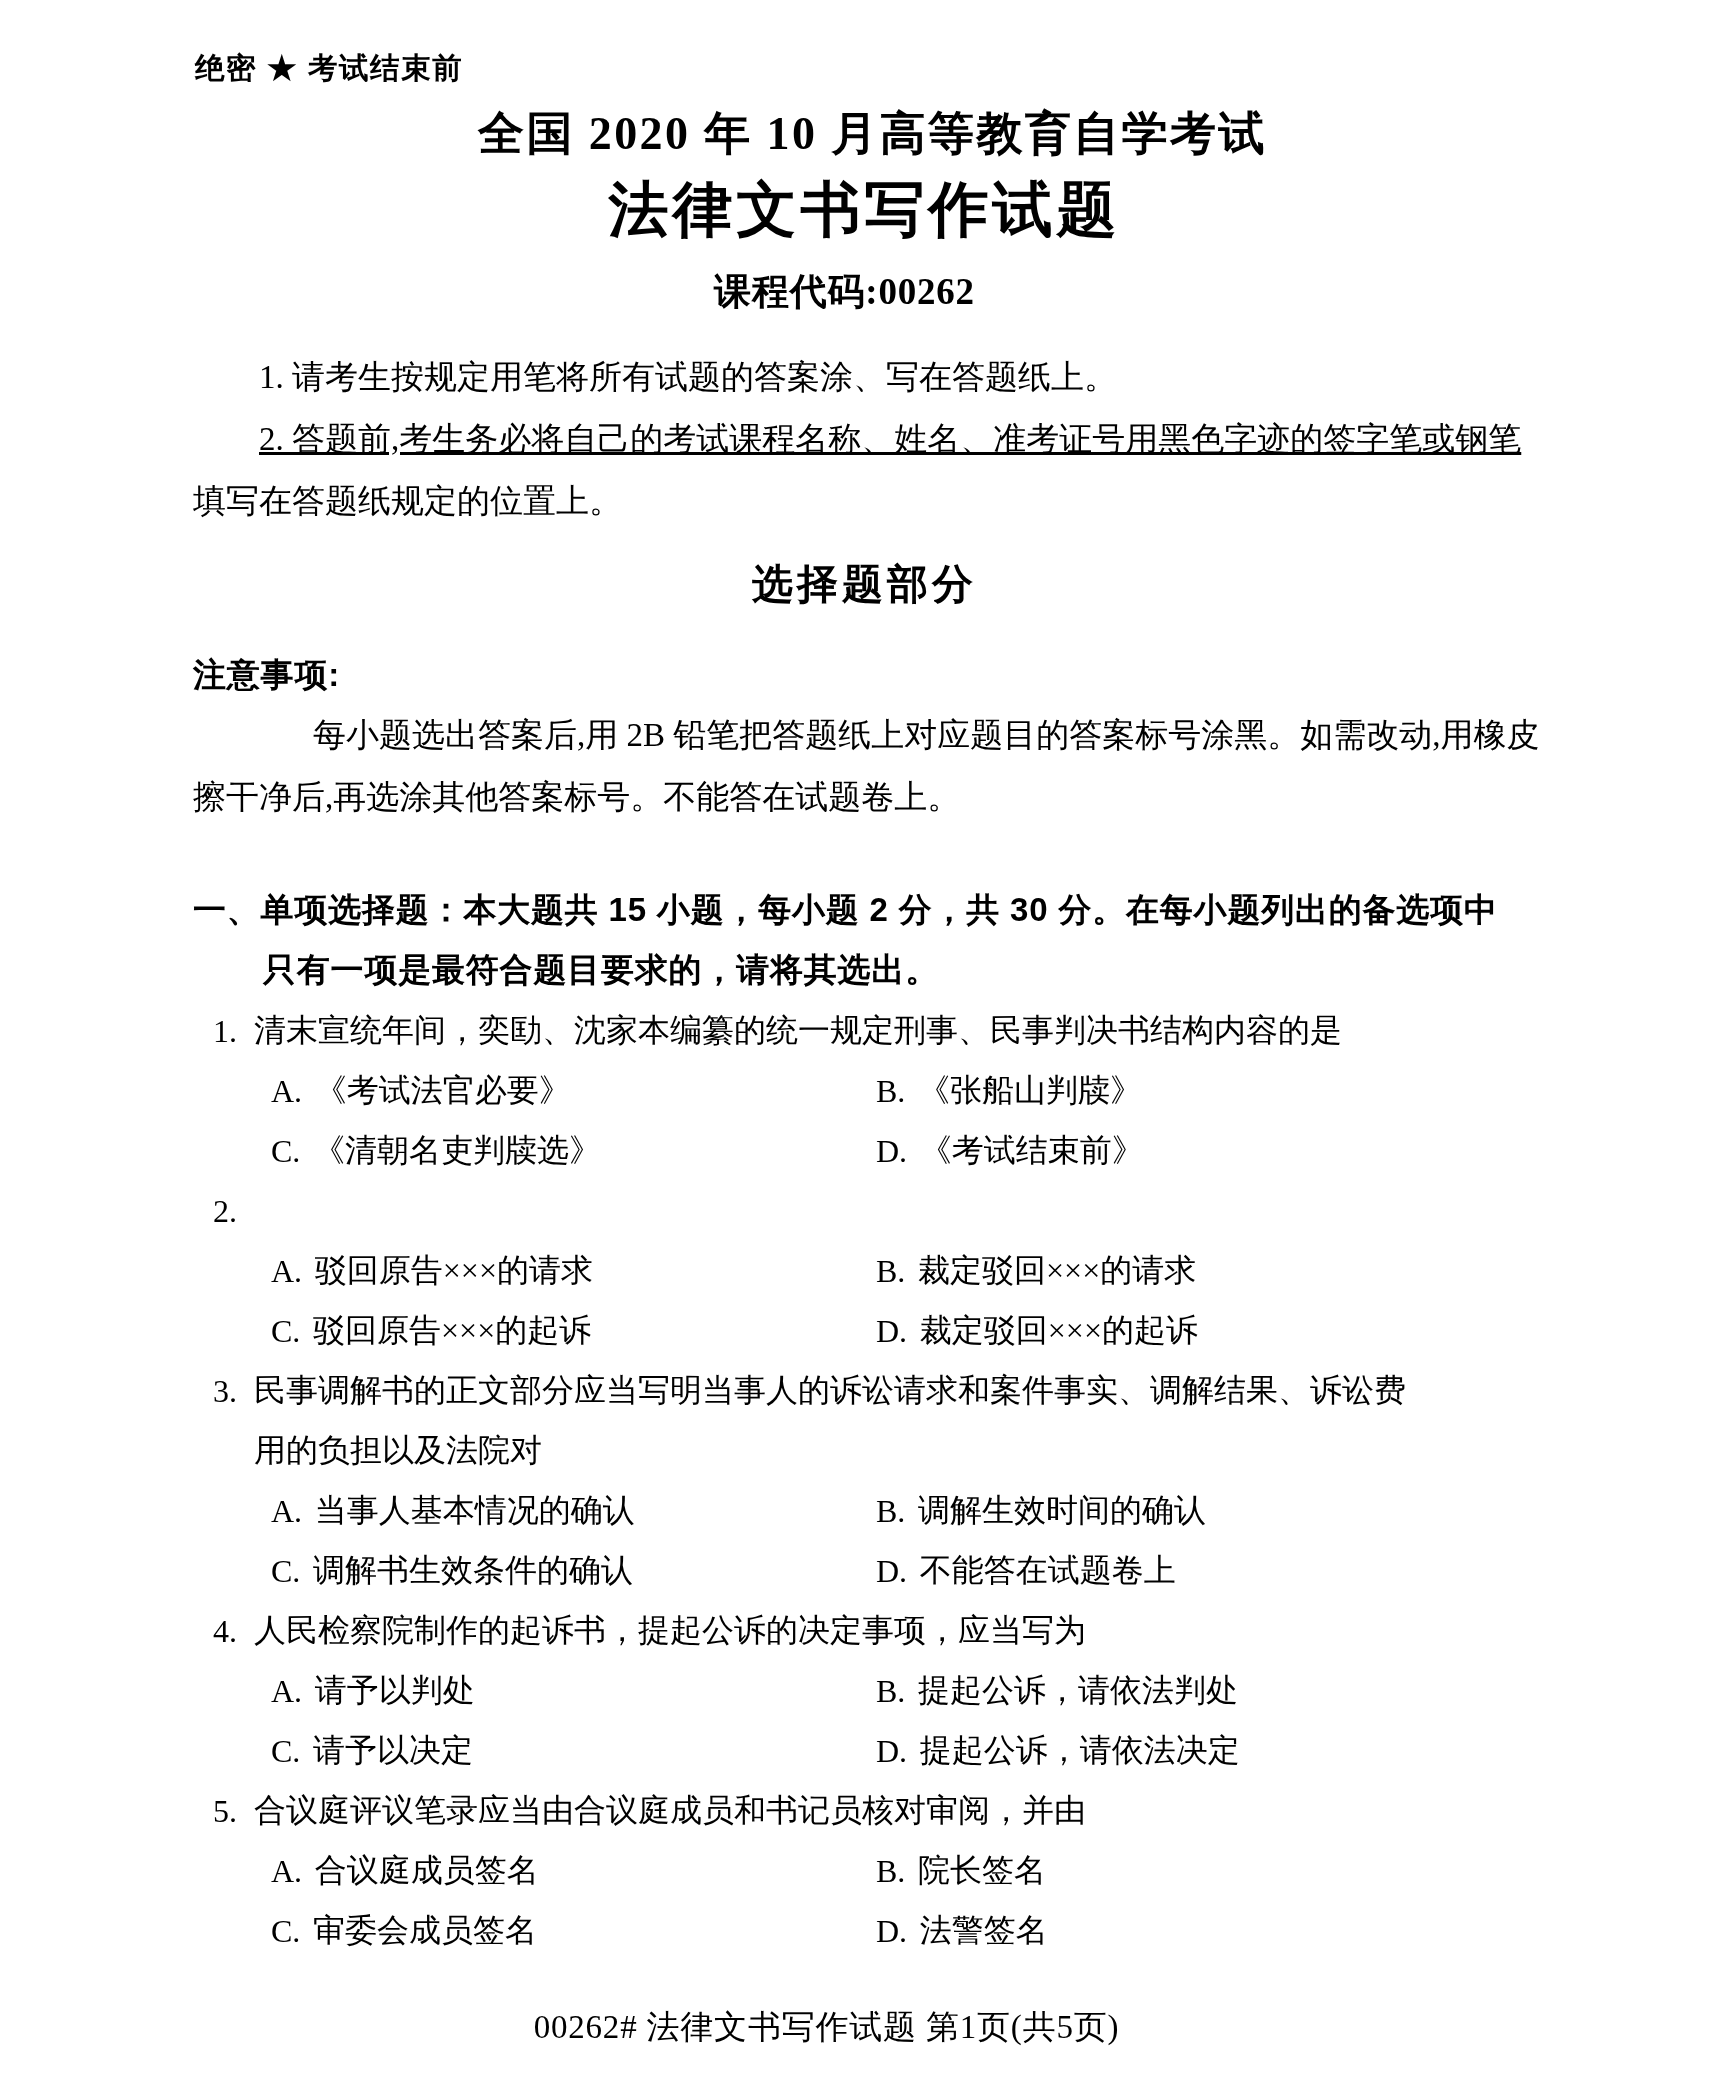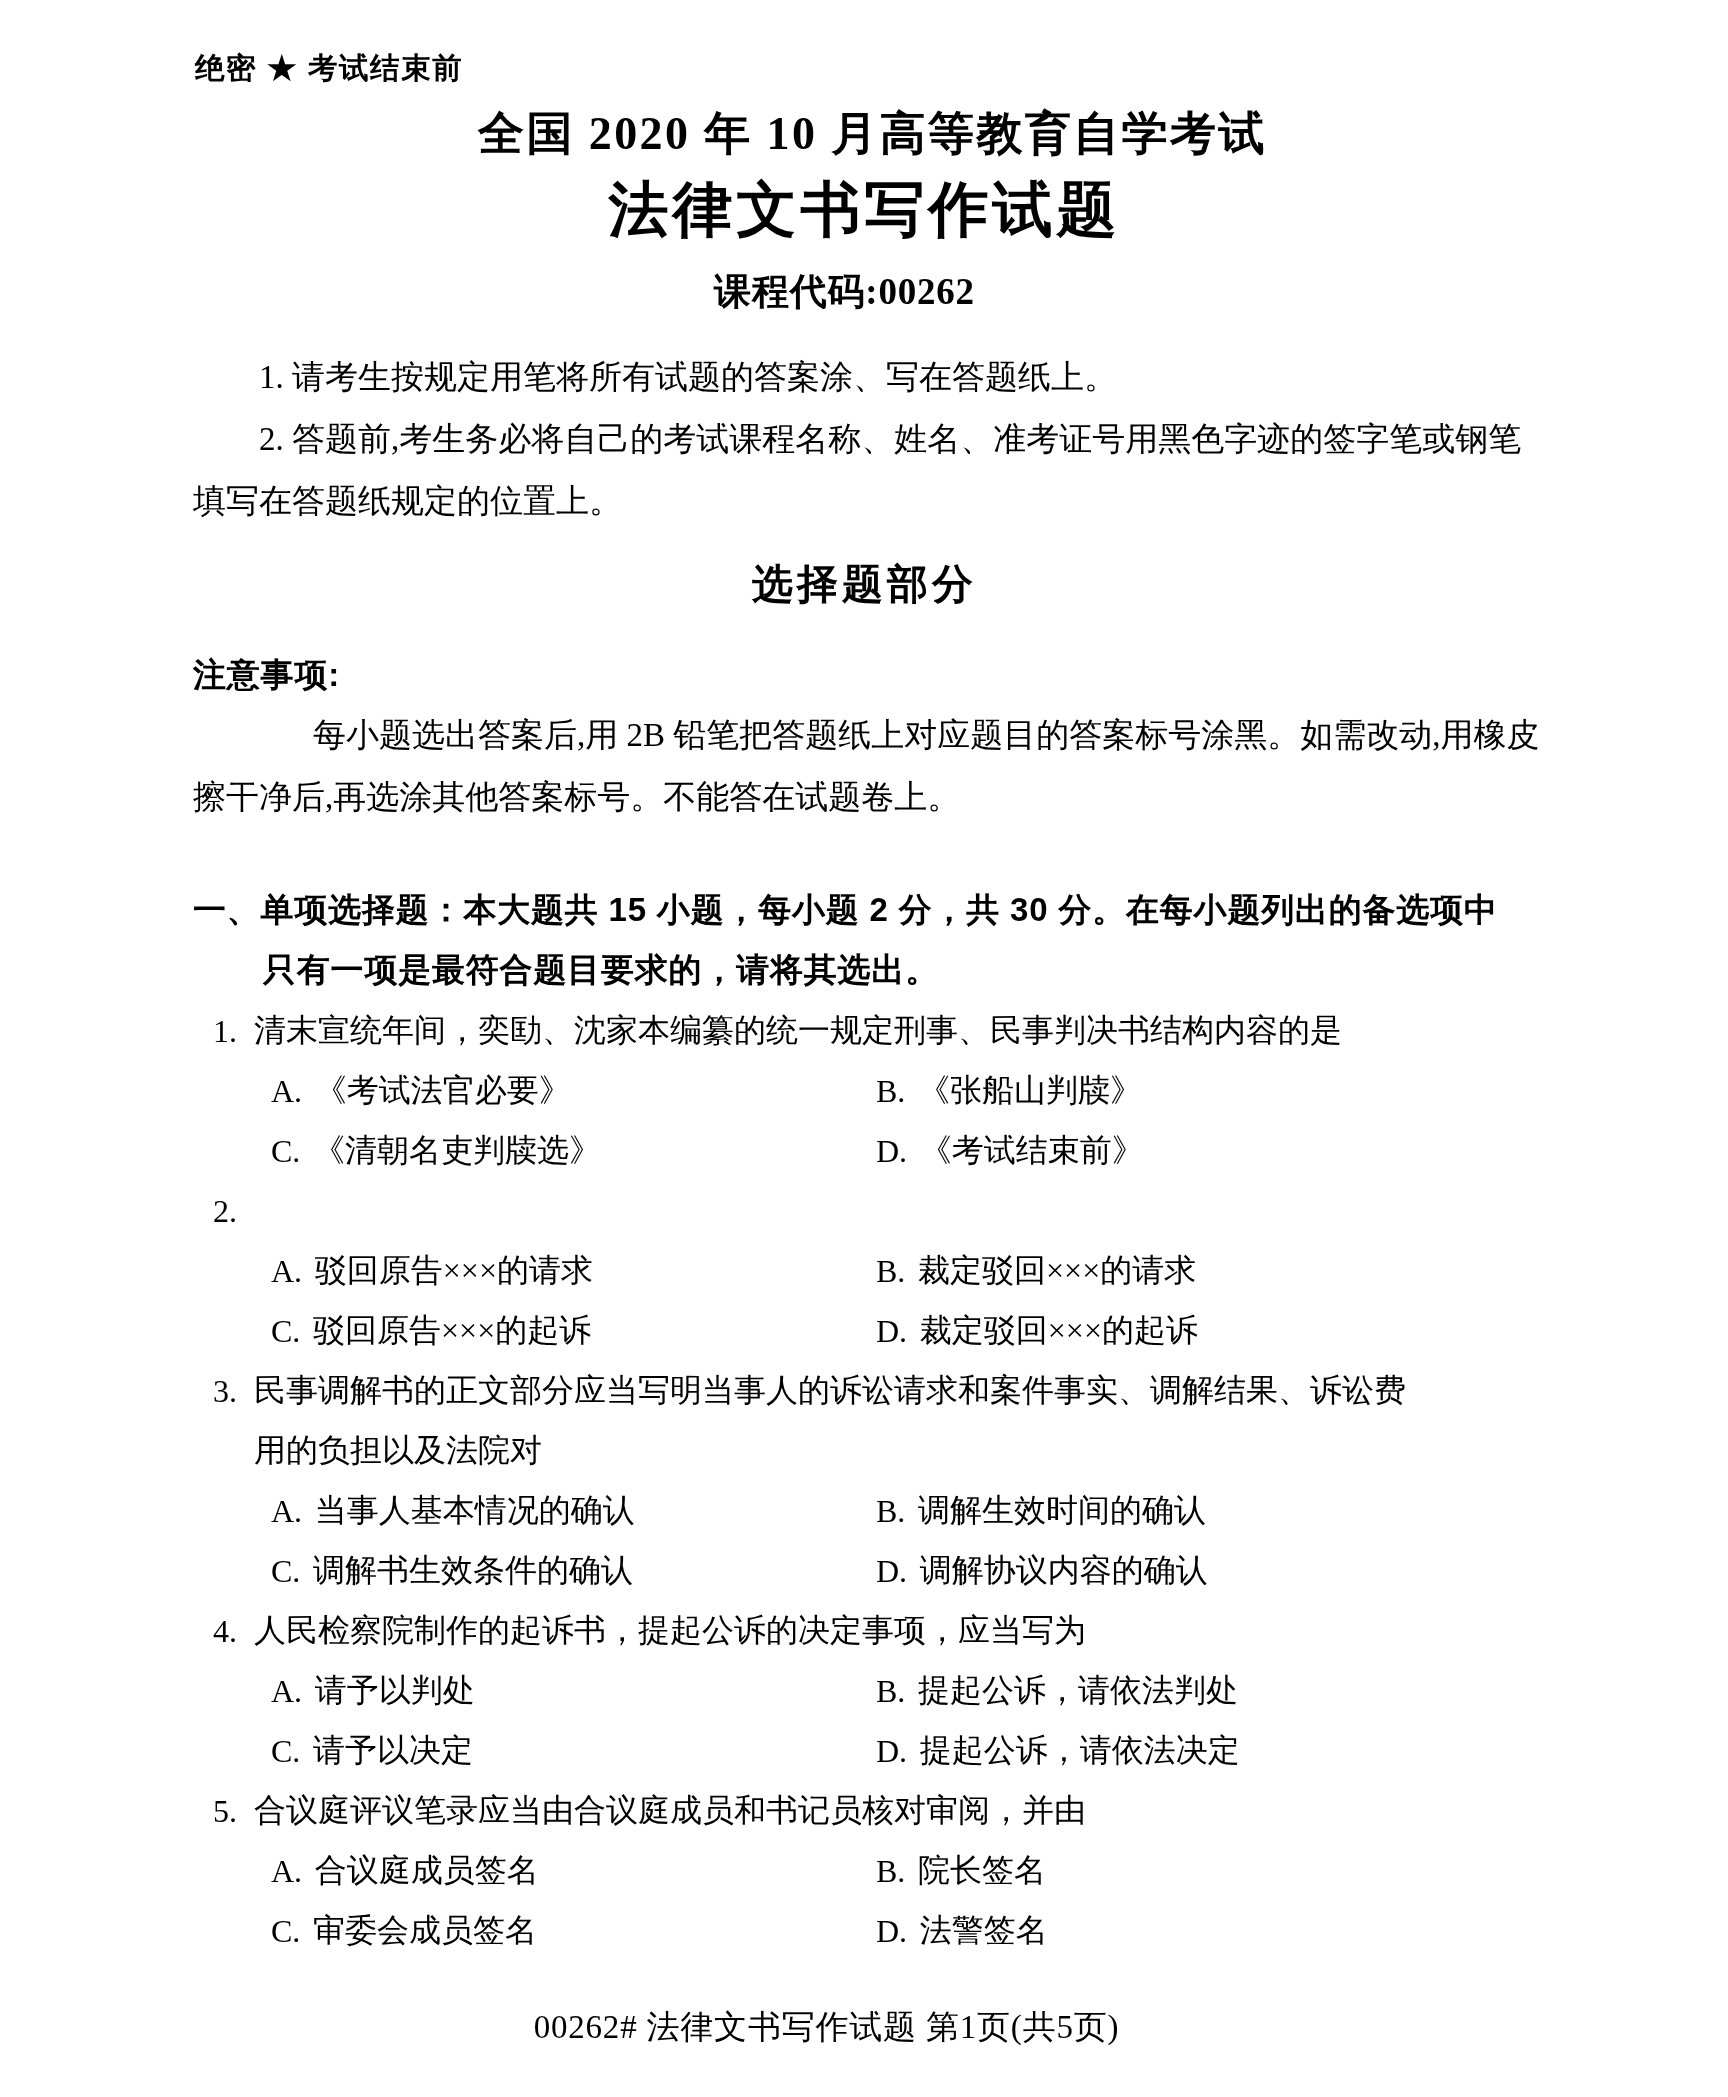--- a/index.html
+++ b/index.html
@@ -16,21 +16,21 @@
   .center { left:0; width:100%; text-align:center; }
   .hei { font-family:"Liberation Sans", sans-serif; }
 
   .banner { left:195px; top:38px; font-size:29.5px; font-weight:bold; letter-spacing:1.6px; }
   .exam-title { top:92px; font-size:46px; font-weight:600; letter-spacing:2.4px;padding-left:16px; }
   .paper-title { top:159px; font-size:60px; font-weight:bold; letter-spacing:4px; }
   .course-code { top:256px; font-size:37px; font-weight:bold; margin-left:-20px; letter-spacing:0.8px; }
 
   .body-line { font-size:33px; line-height:1.18; white-space:nowrap; }
   .i1l1 { left:259px; top:347px; }
-  .i2l1 { left:259px; top:409px; }
+  .i2l1 { left:259px; top:409px;text-decoration:underline; }
   .i2l2 { left:193px; top:471px; }
 
   .sect-head { top:546px; font-size:41px; font-weight:bold; letter-spacing:4px; }
   .notice-label { left:193px; top:642px; font-size:33px; font-weight:bold; letter-spacing:0.8px; }
   .np1 { left:313px; top:705px; }
   .np2 { left:193px; top:767px; }
 
   .part-head { font-size:33px; font-weight:bold; line-height:1.18; white-space:nowrap; letter-spacing:0.8px; }
   .ph1 { left:193px; top:880px; }
   .ph2 { left:263px; top:940px; }
@@ -142,21 +142,21 @@
           <span>调解生效时间的确认</span>
         </div>
       </div>
       <div class="qline opt-row">
         <div class="opt">
           <span>C.</span>
           <span>调解书生效条件的确认</span>
         </div>
         <div class="opt">
           <span>D.</span>
-          <span>调解协议内容的确认</span>
+          <span>不能答在试题卷上</span>
         </div>
       </div>
     </div>
 
     <div>
       <div class="qline stem">
         <span class="qnum">4.</span>
         <span>人民检察院制作的起诉书，提起公诉的决定事项，应当写为</span>
       </div>
       <div class="qline opt-row">

